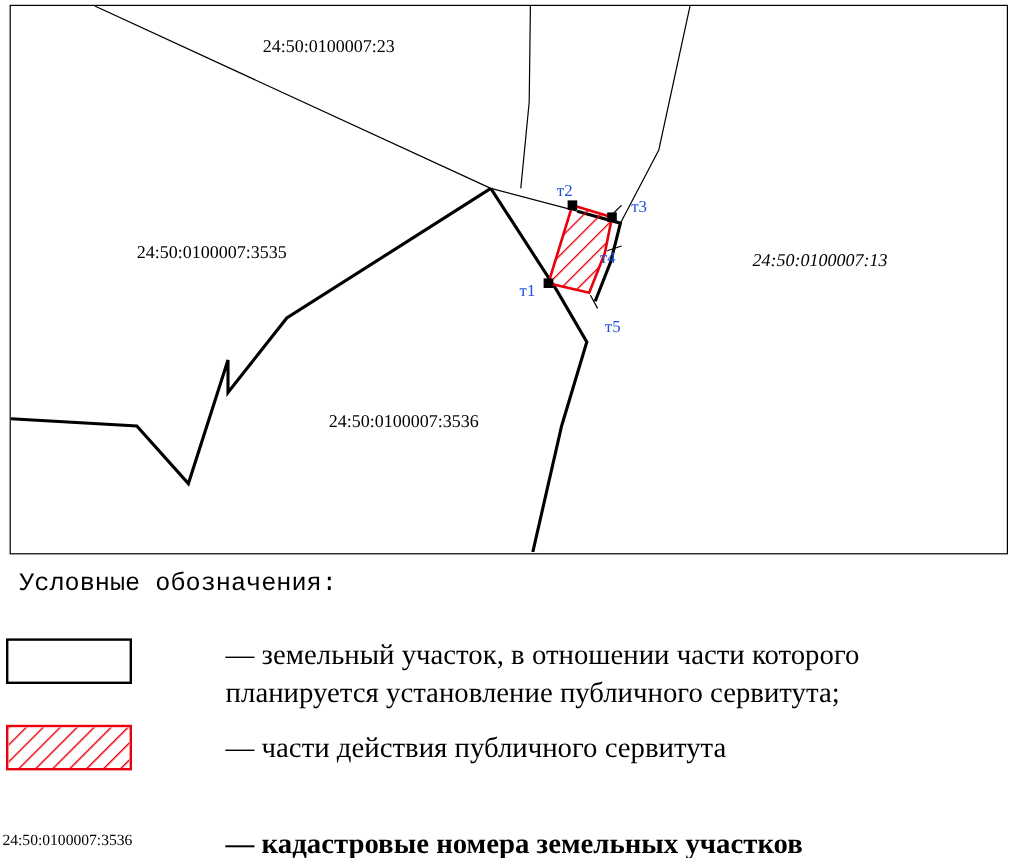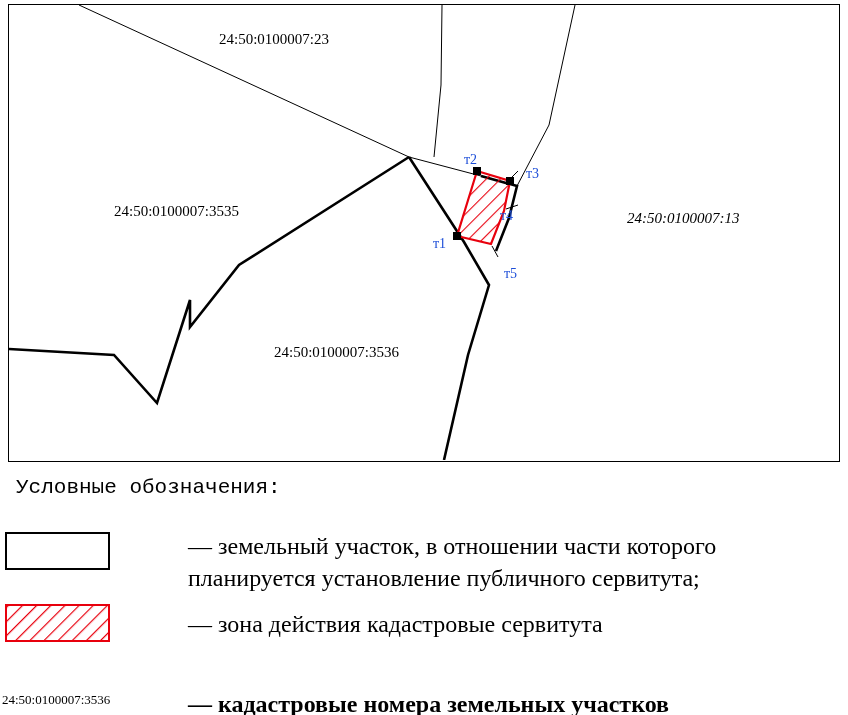--- a/index.html
+++ b/index.html
@@ -182,19 +182,19 @@
     <div class="legend-swatch-zone">
       <svg width="101" height="34">
         <rect width="101" height="34" fill="url(#redhatch2)"></rect>
         <defs>
           <pattern id="redhatch2" width="10" height="10" patternUnits="userSpaceOnUse" patternTransform="rotate(45)">
             <line x1="0" y1="0" x2="0" y2="10" stroke="#e8000d" stroke-width="2.4"></line>
           </pattern>
         </defs>
       </svg>
     </div>
-    <div class="legend-text" id="legend-text-2">— зона действия кадастровые сервитута</div>
+    <div class="legend-text" id="legend-text-2">— части действия публичного сервитута</div>
 
     <div id="legend-cad-sample">24:50:0100007:3536</div>
     <div class="legend-text" id="legend-text-3">— кадастровые номера земельных участков</div>
   </div>
 
 </div>
 
 </body></html>

